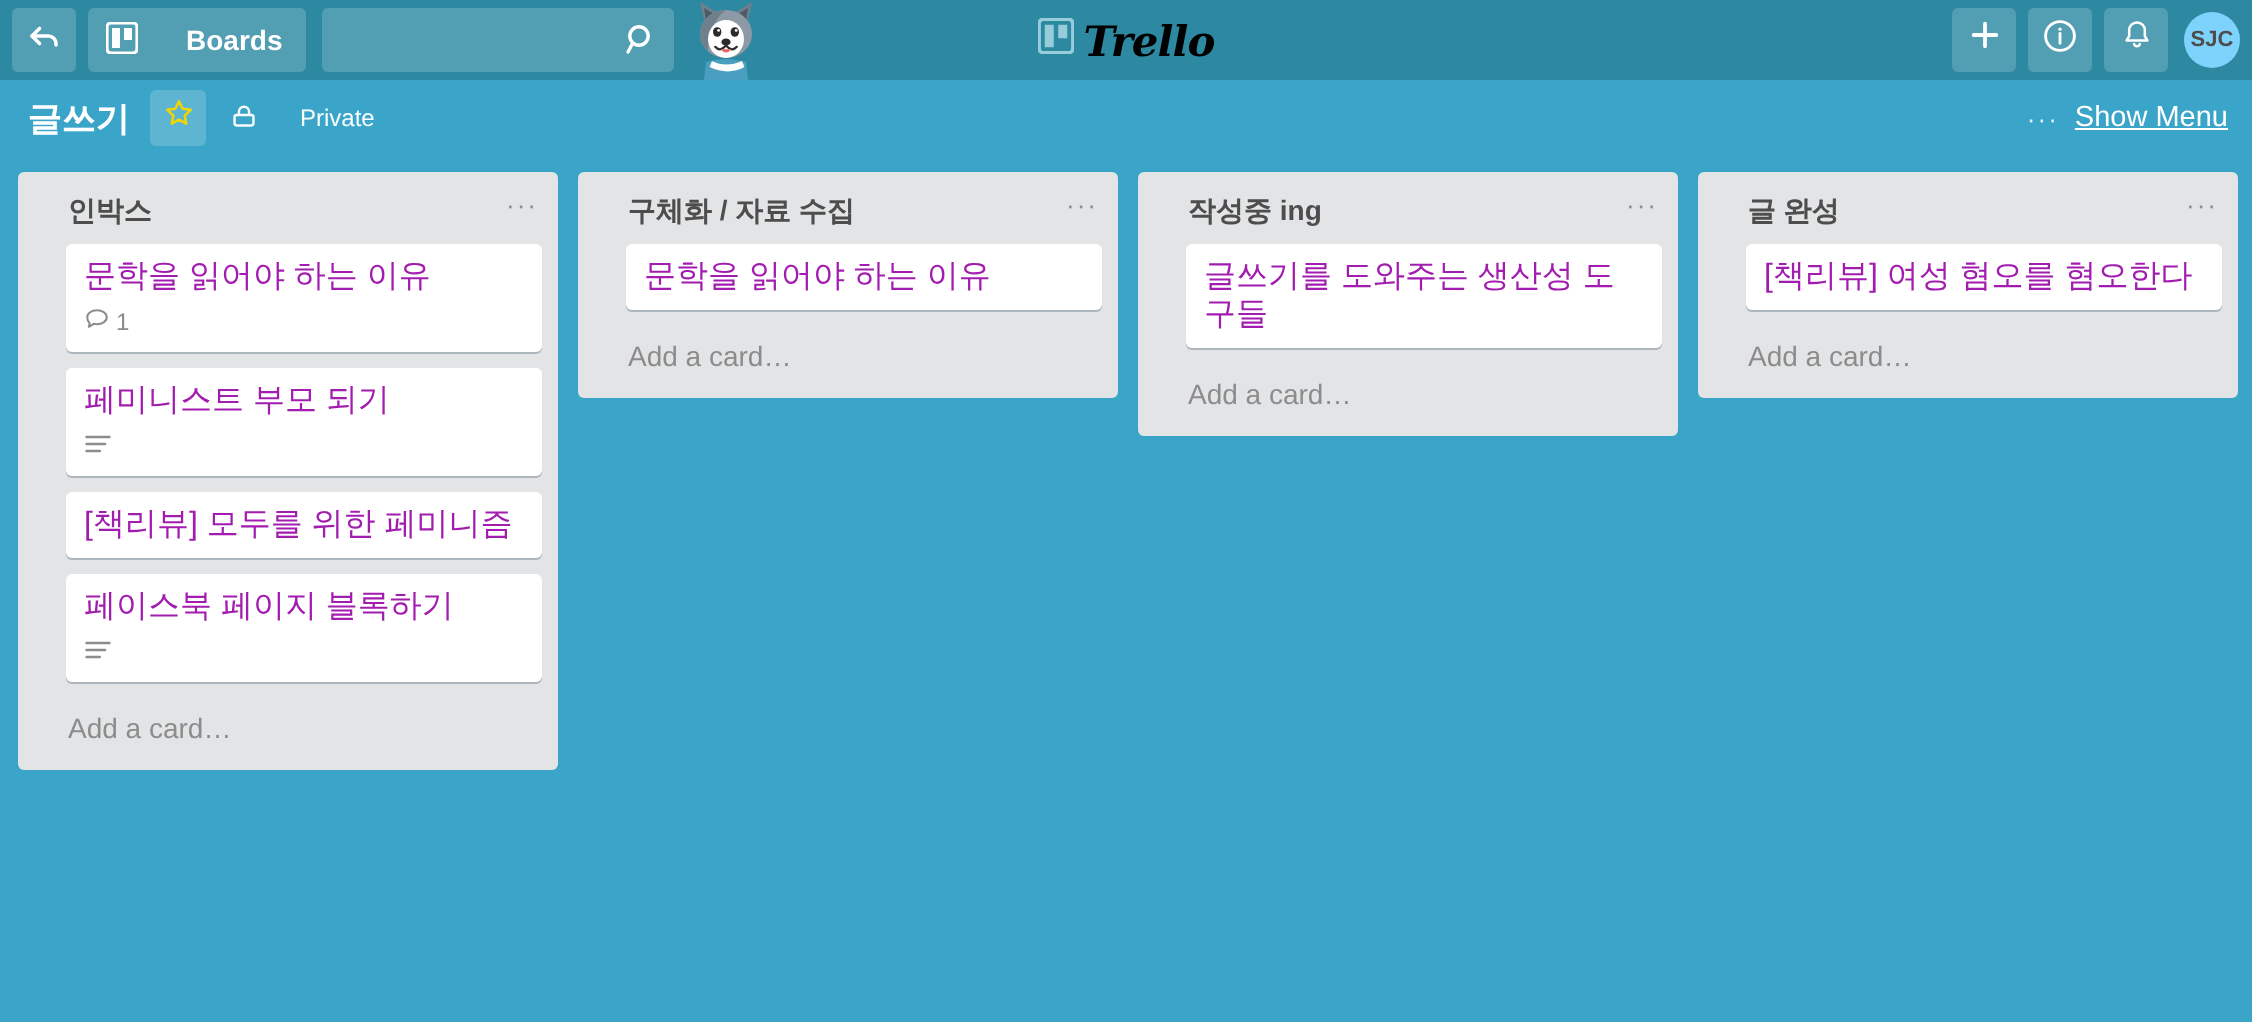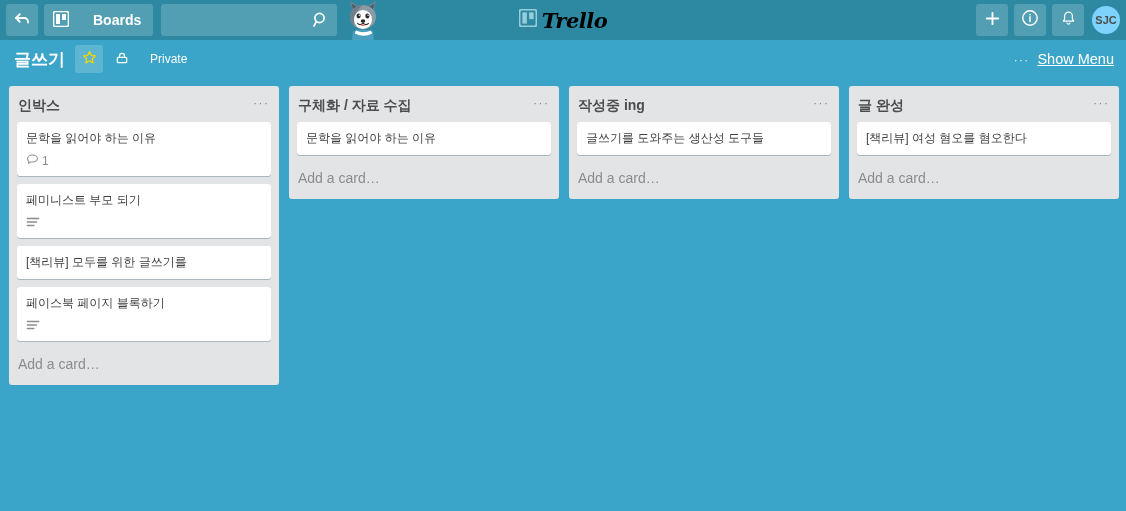--- a/index.html
+++ b/index.html
@@ -214,21 +214,21 @@
     padding: 8px 0 0 9px;
     height: calc(511px - 40px - 38px);
     overflow-x: auto;
   }
 
   .list {
     width: 270px;
     flex: 0 0 270px;
     background: #e2e4e6;
     border-radius: 3px;
-    padding: 0 0 4px 0;
+    padding: 0 0 4px 16px;
     max-height: 100%;
     display: flex;
     flex-direction: column;
   }
 
   .list-header {
     display: flex;
     align-items: flex-start;
     padding: 10px 8px 8px 9px;
   }
@@ -257,22 +257,22 @@
   .card {
     background: #ffffff;
     border-radius: 3px;
     box-shadow: 0 1px 0 rgba(9,45,66,0.25);
     padding: 7px 8px 7px 9px;
     margin-bottom: 8px;
     cursor: pointer;
   }
 
   .card-title {
-    font-size: 12px;
-    color: #404040;
+    font-size: 16px;
+    color: #a21caf;
     line-height: 19px;
     word-wrap: break-word;
   }
 
   .card-badges {
     display: flex;
     align-items: center;
     gap: 4px;
     margin-top: 5px;
     color: #8c8c8c;
@@ -446,21 +446,21 @@
           <div class="card-title">페미니스트 부모 되기</div>
           <div class="card-badges">
             <span class="badge">
               <span><svg width="14" height="12" viewBox="0 0 16 12" stroke="#8c8c8c" stroke-width="1.5" stroke-linecap="round">
                   <path d="M1.5 2 H14.5 M1.5 6 H12 M1.5 10 H9"></path>
                 </svg></span>
             </span>
           </div>
         </div>
         <div class="card">
-          <div class="card-title">[책리뷰] 모두를 위한 글쓰기를</div>
+          <div class="card-title">[책리뷰] 모두를 위한 페미니즘</div>
         </div>
         <div class="card">
           <div class="card-title">페이스북 페이지 블록하기</div>
           <div class="card-badges">
             <span class="badge">
               <span><svg width="14" height="12" viewBox="0 0 16 12" stroke="#8c8c8c" stroke-width="1.5" stroke-linecap="round">
                   <path d="M1.5 2 H14.5 M1.5 6 H12 M1.5 10 H9"></path>
                 </svg></span>
             </span>
           </div>

